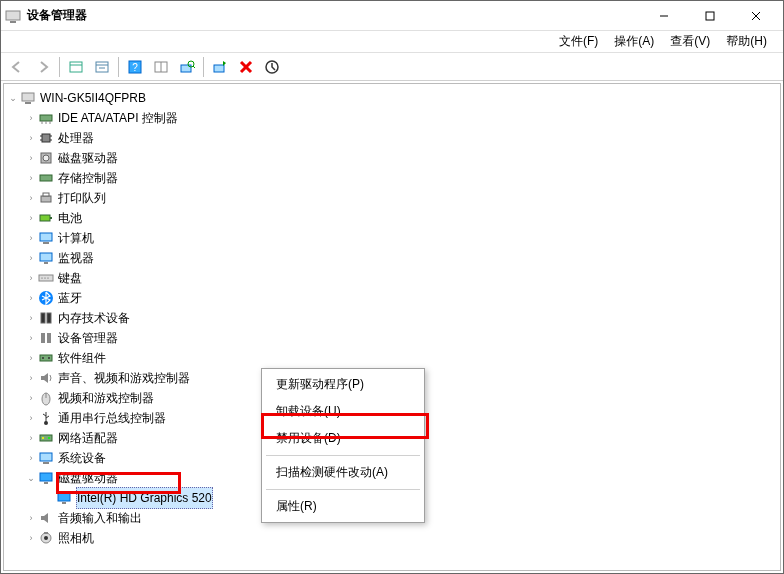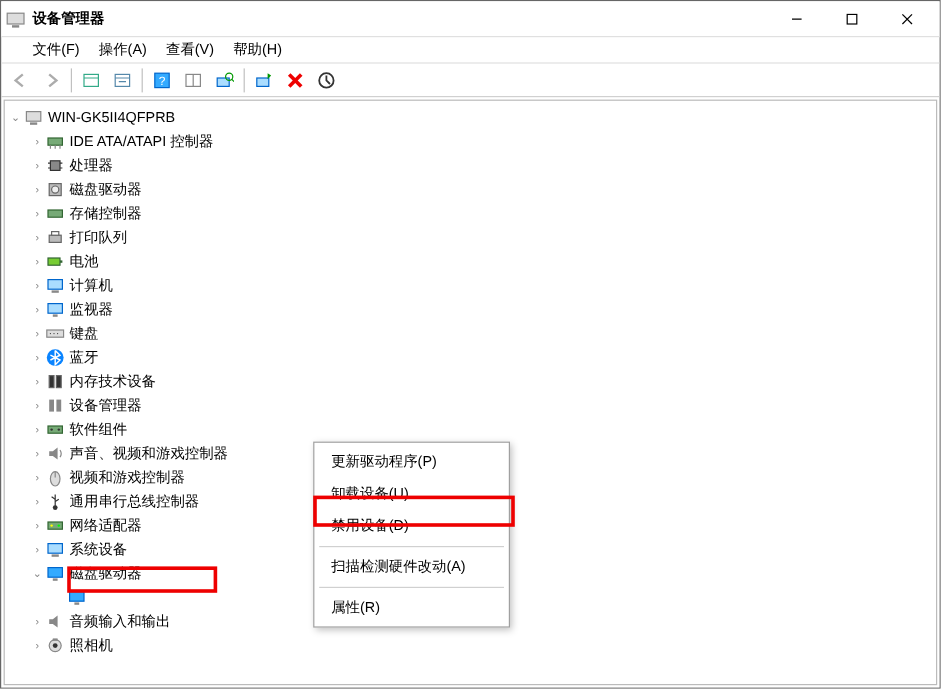--- a/index.html
+++ b/index.html
@@ -3,21 +3,21 @@
 <meta charset="utf-8">
 <style>
 * { margin: 0; padding: 0; box-sizing: border-box; font-family: "Microsoft YaHei", "Segoe UI", sans-serif; }
 body { background: #fff; font-size: 12px; color: #000; }
 .window { width: 784px; height: 574px; border: 1px solid #666; background: #fff; position: relative; overflow: hidden; }
 .titlebar { height: 30px; background: #fff; display: flex; align-items: center; padding: 0 4px; border-bottom: 1px solid #e0e0e0; font-weight: bold; }
 .titlebar .icon { width: 16px; height: 16px; margin-right: 6px; }
 .titlebar .title { flex: 1; font-size: 12px; }
 .win-controls { display: flex; }
 .win-btn { width: 46px; height: 30px; display: flex; align-items: center; justify-content: center; cursor: pointer; }
-.menubar { height: 22px; display: flex; align-items: center; padding: 0 18px; border-bottom: 1px solid #e0e0e0; }
+.menubar { height: 22px; display: flex; align-items: center; padding: 0 8px; border-bottom: 1px solid #e0e0e0; justify-content: flex-end; }
 .menu-item { padding: 2px 8px; cursor: pointer; font-size: 12px; }
 .toolbar { height: 28px; display: flex; align-items: center; padding: 0 4px; border-bottom: 1px solid #d0d0d0; gap: 2px; }
 .tb-btn { width: 24px; height: 24px; display: flex; align-items: center; justify-content: center; cursor: pointer; border: 1px solid transparent; }
 .tb-sep { width: 1px; height: 20px; background: #c0c0c0; margin: 0 2px; }
 .tb-btn.disabled { opacity: 0.4; pointer-events: none; }
 .content { position: absolute; top: 82px; left: 2px; right: 2px; bottom: 2px; border: 1px solid #bbb; overflow: auto; background: #fff; }
 .tree { padding: 4px 2px; font-size: 12px; line-height: 20px; }
 .node { display: flex; align-items: center; height: 20px; white-space: nowrap; cursor: pointer; }
 .expander { width: 14px; height: 14px; display: flex; align-items: center; justify-content: center; color: #888; font-size: 9px; flex-shrink:0; }
 .node-icon { width: 16px; height: 16px; margin-right: 4px; flex-shrink:0; }
@@ -348,20 +348,21 @@
           </span>
     <span class="node-label">磁盘驱动器</span>
   </div>
         <div class="node" style="padding-left:50px">
         <span class="node-icon">
             <svg width="16" height="16">
               <rect x="2" y="3" width="12" height="8" fill="#3af" stroke="#06c"></rect>
               <rect x="6" y="12" width="4" height="2" fill="#888"></rect>
             </svg>
           </span>
+        <span class="node-label selected">Intel(R) HD Graphics 520</span>
       </div>
         <div class="node" style="padding-left:18px">
     <span class="expander">›</span>
     <span class="node-icon">
             <svg width="16" height="16">
               <path d="M3 6 L6 6 L10 3 L10 13 L6 10 L3 10 Z" fill="#888"></path>
             </svg>
           </span>
     <span class="node-label">音频输入和输出</span>
   </div>

